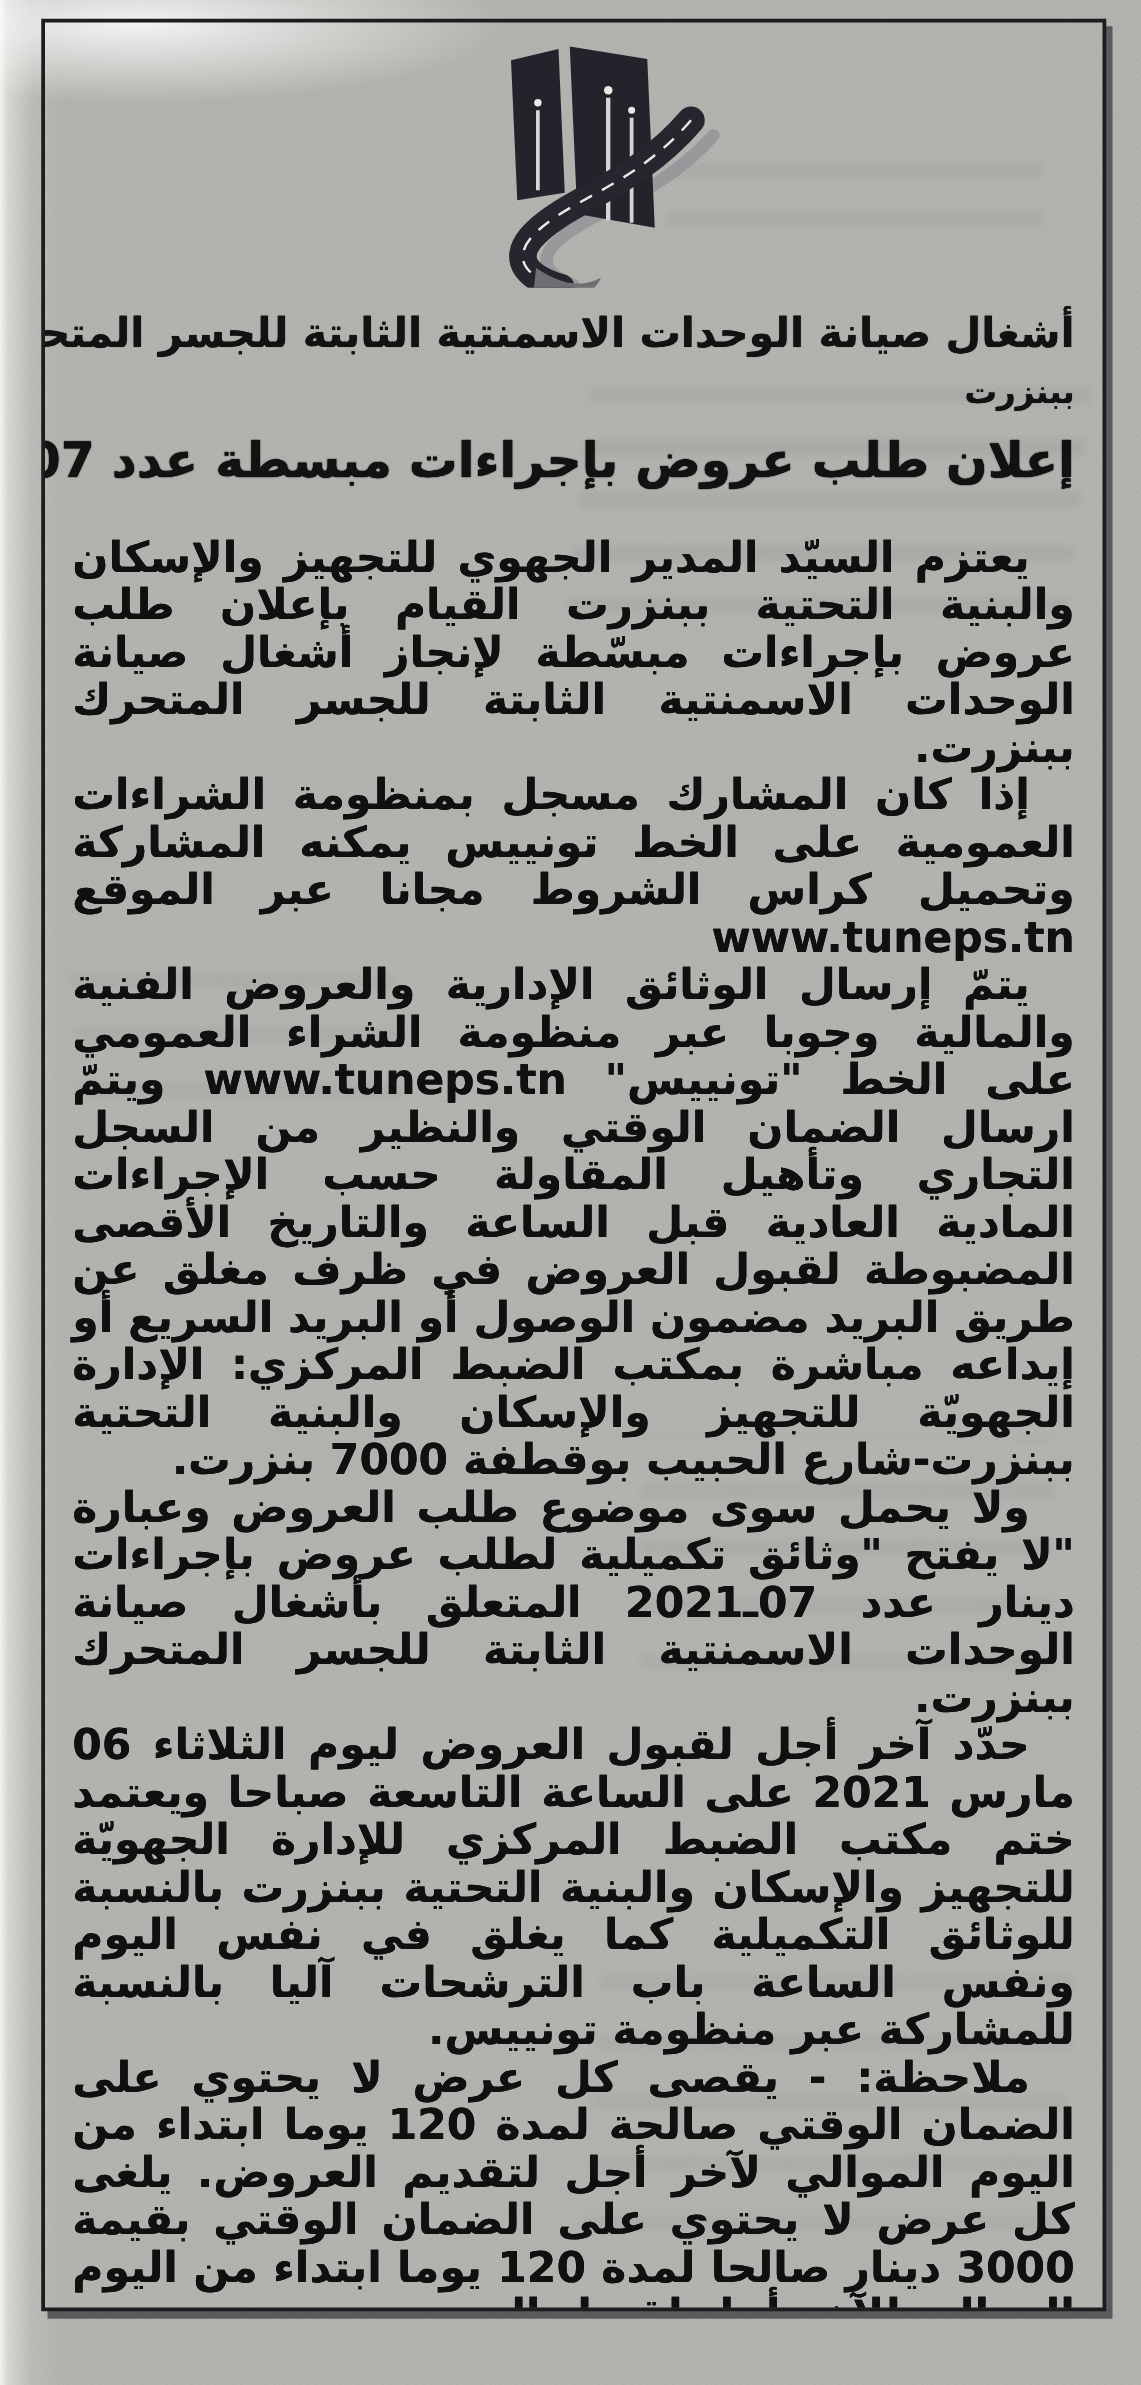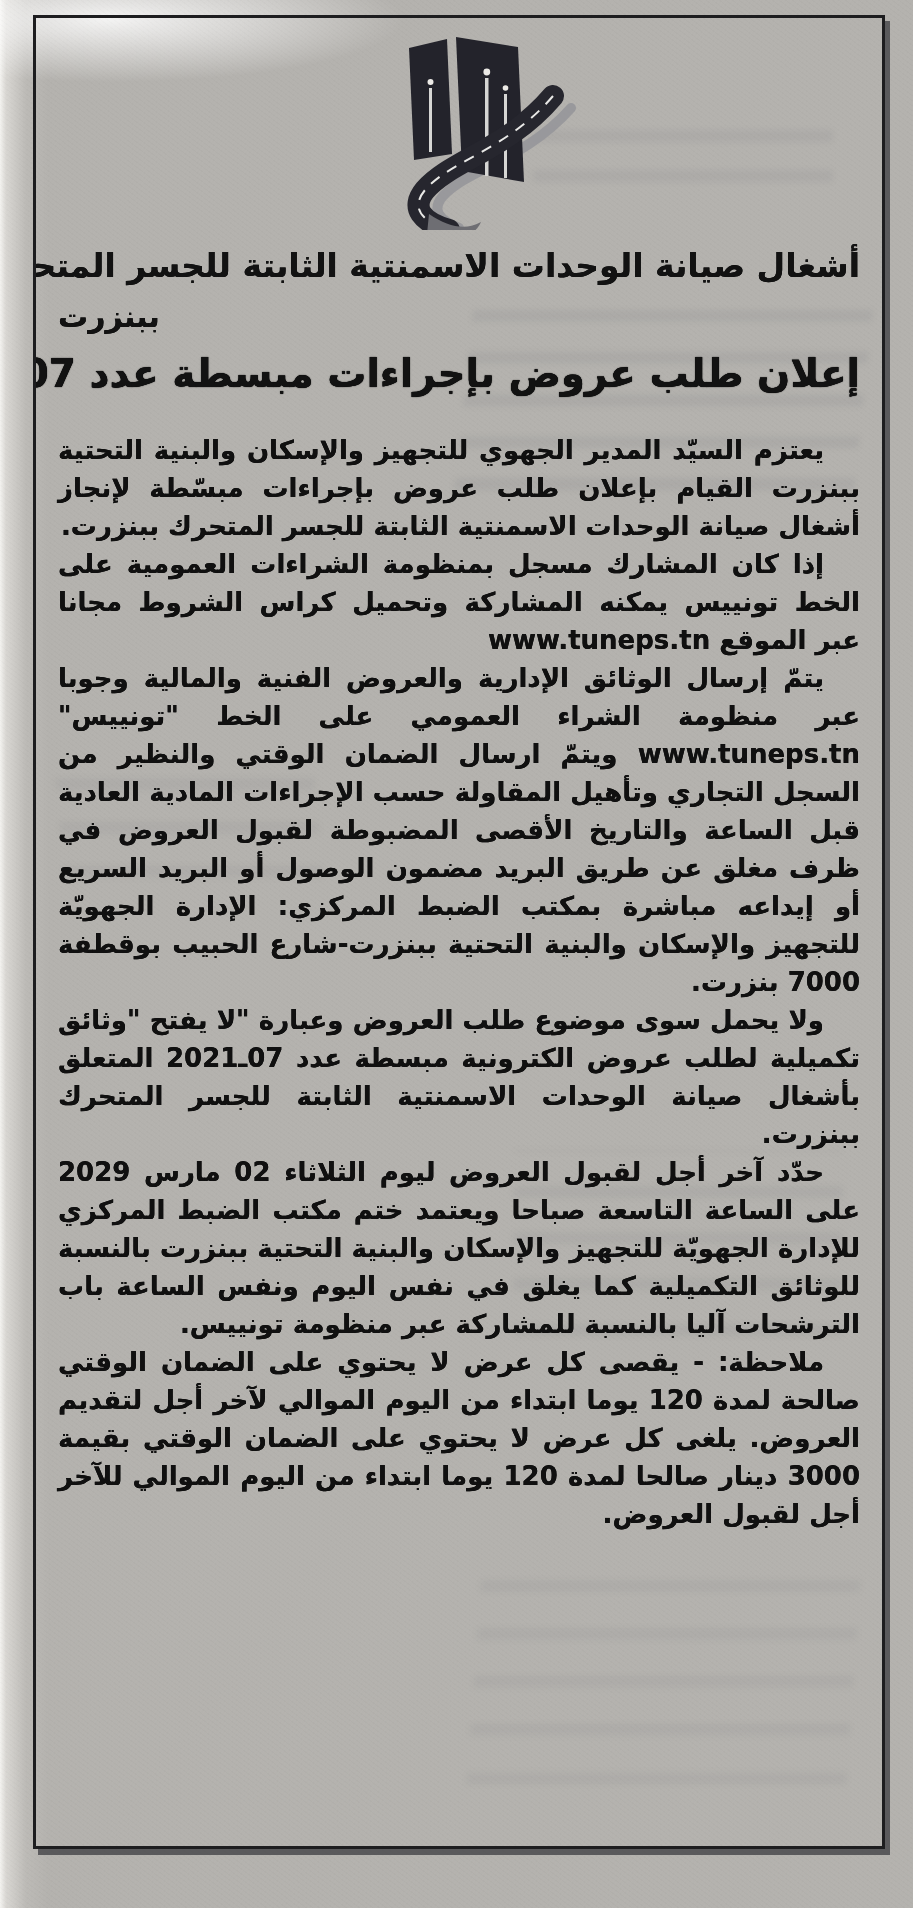--- a/index.html
+++ b/index.html
@@ -46,38 +46,38 @@
     overflow:hidden;
     direction:rtl;
   }
   .logo-wrap{width:300px;height:198px;margin:6px auto 2px auto;}
   .headline-1{
     margin:14px 0 0 0;text-align:center;
     font-size:33px;font-weight:900;line-height:1.35;white-space:nowrap;
     text-shadow:0 0 .6px #000;
   }
   .headline-2{
-    margin:10px 0 0 0;text-align:left;
-    font-size:30px;font-weight:900;line-height:1.2;
+    margin:10px 0 0 0;text-align:right;
+    font-size:26px;font-weight:900;line-height:1.2;
     text-shadow:0 0 .6px #000;
   }
   .headline-3{
     margin:16px 0 0 0;text-align:center;
     font-size:39px;font-weight:900;line-height:1.2;white-space:nowrap;
     text-shadow:0 0 1.2px #000, 0 0 .6px #000;
   }
   .headline-4{
     margin:10px 0 0 0;text-align:center;
     font-size:37px;font-weight:900;line-height:1.2;
     text-shadow:0 0 1.2px #000, 0 0 .6px #000;
   }
   .body-text{margin-top:34px;}
   .body-text p{
     margin:0;padding:0;
-    font-size:26px;font-weight:bold;line-height:38px;
+    font-size:34px;font-weight:bold;line-height:38px;
     text-align:justify;text-indent:36px;
     color:#101010;
     text-shadow:0 0 .4px #000;
   }
 </style>
 </head>
 <body>
 
 <div class="page">
   <div class="grain"></div>
@@ -113,20 +113,20 @@
     </div>
 
     <h1 class="headline-1">أشغال صيانة الوحدات الاسمنتية الثابتة للجسر المتحرك</h1>
     <h2 class="headline-2">ببنزرت</h2>
     <h2 class="headline-3">إعلان طلب عروض بإجراءات مبسطة عدد 07ـ2021</h2>
 
     <div class="body-text">
       <p>يعتزم السيّد المدير الجهوي للتجهيز والإسكان والبنية التحتية ببنزرت القيام بإعلان طلب عروض بإجراءات مبسّطة لإنجاز أشغال صيانة الوحدات الاسمنتية الثابتة للجسر المتحرك ببنزرت.</p>
       <p>إذا كان المشارك مسجل بمنظومة الشراءات العمومية على الخط تونييس يمكنه المشاركة وتحميل كراس الشروط مجانا عبر الموقع www.tuneps.tn</p>
       <p>يتمّ إرسال الوثائق الإدارية والعروض الفنية والمالية وجوبا عبر منظومة الشراء العمومي على الخط "تونييس" www.tuneps.tn ويتمّ ارسال الضمان الوقتي والنظير من السجل التجاري وتأهيل المقاولة حسب الإجراءات المادية العادية قبل الساعة والتاريخ الأقصى المضبوطة لقبول العروض في ظرف مغلق عن طريق البريد مضمون الوصول أو البريد السريع أو إيداعه مباشرة بمكتب الضبط المركزي: الإدارة الجهويّة للتجهيز والإسكان والبنية التحتية ببنزرت-شارع الحبيب بوقطفة 7000 بنزرت.</p>
-      <p>ولا يحمل سوى موضوع طلب العروض وعبارة "لا يفتح "وثائق تكميلية لطلب عروض الكترونية مبسطة عدد 07ـ2021 المتعلق بأشغال صيانة الوحدات الاسمنتية الثابتة للجسر المتحرك ببنزرت.</p>
-      <p>حدّد آخر أجل لقبول العروض ليوم الثلاثاء 02 مارس 2029 على الساعة التاسعة صباحا ويعتمد ختم مكتب الضبط المركزي للإدارة الجهويّة للتجهيز والإسكان والبنية التحتية ببنزرت بالنسبة للوثائق التكميلية كما يغلق في نفس اليوم ونفس الساعة باب الترشحات آليا بالنسبة للمشاركة عبر منظومة تونييس.</p>
+      <p>ولا يحمل سوى موضوع طلب العروض وعبارة "لا يفتح "وثائق تكميلية لطلب عروض بإجراءات دينار عدد 07ـ2021 المتعلق بأشغال صيانة الوحدات الاسمنتية الثابتة للجسر المتحرك ببنزرت.</p>
+      <p>حدّد آخر أجل لقبول العروض ليوم الثلاثاء 06 مارس 2021 على الساعة التاسعة صباحا ويعتمد ختم مكتب الضبط المركزي للإدارة الجهويّة للتجهيز والإسكان والبنية التحتية ببنزرت بالنسبة للوثائق التكميلية كما يغلق في نفس اليوم ونفس الساعة باب الترشحات آليا بالنسبة للمشاركة عبر منظومة تونييس.</p>
       <p>ملاحظة: - يقصى كل عرض لا يحتوي على الضمان الوقتي صالحة لمدة 120 يوما ابتداء من اليوم الموالي لآخر أجل لتقديم العروض. يلغى كل عرض لا يحتوي على الضمان الوقتي بقيمة 3000 دينار صالحا لمدة 120 يوما ابتداء من اليوم الموالي للآخر أجل لقبول العروض.</p>
 
     </div>
 
   </div>
 </div>
 
 </body></html>

